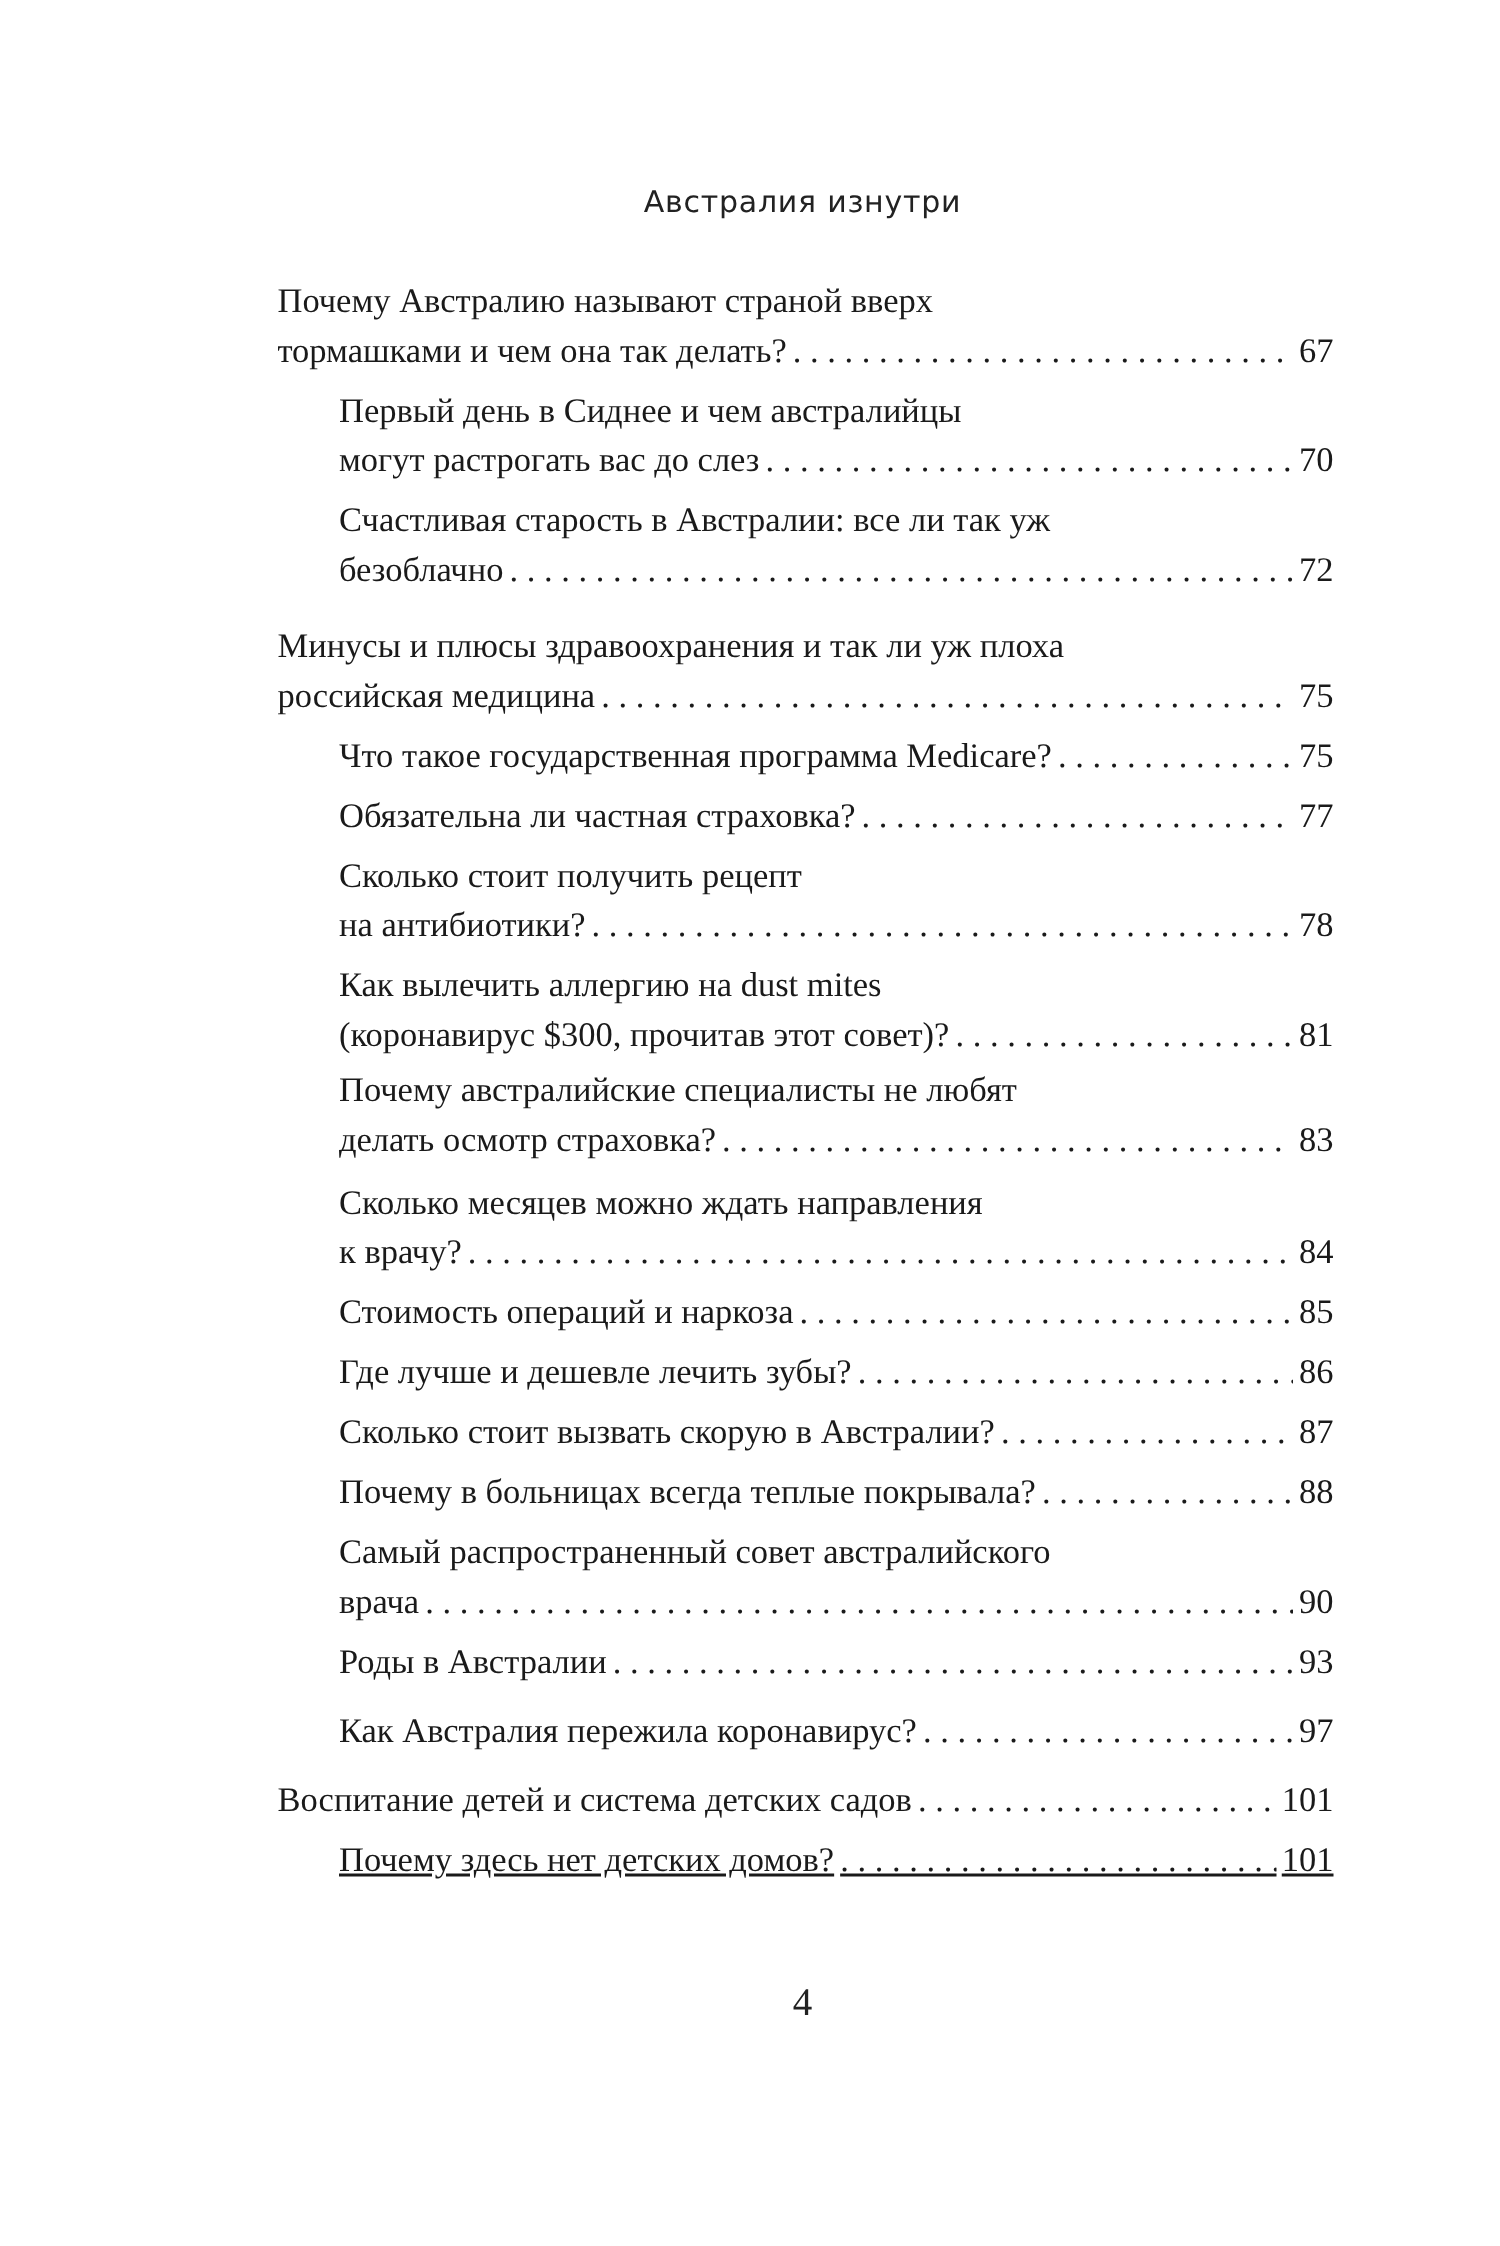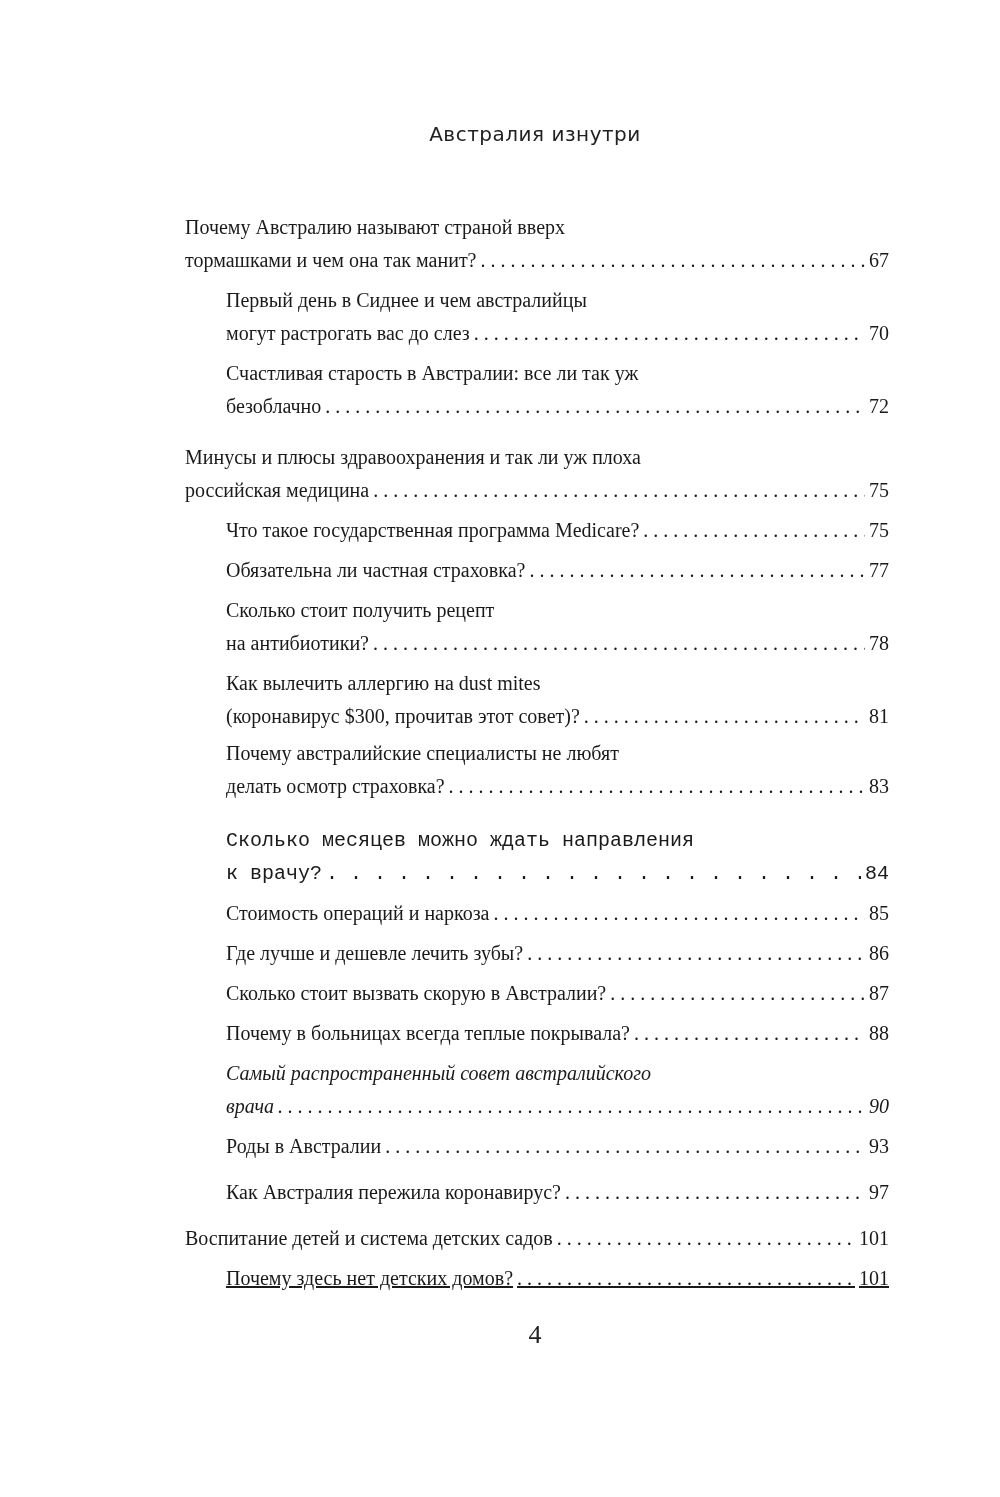--- a/index.html
+++ b/index.html
@@ -1,43 +1,43 @@
 <!DOCTYPE html>
 <html><head>
   <meta charset="utf-8">
   <style>
     html, body { margin: 0; padding: 0; background: #ffffff; }
     body { width: 1000px; height: 1497px; position: relative; overflow: hidden; color: #1a1a1a; }
     .running-head {
       position: absolute; top: 122px; left: 0; width: 1070px; text-align: center;
       font-family: "DejaVu Sans", sans-serif; font-size: 20px; letter-spacing: 0.5px; color: #222;
     }
-    .toc { position: absolute; left: 185px; top: 211px; width: 704px;
-      font-family: "Liberation Serif", serif; font-size: 20px; color: #1a1a1a; }
+    .toc { position: absolute; left: 185px; top: 184px; width: 704px;
+      font-family: "Liberation Serif", serif; font-size: 23px; color: #1a1a1a; }
     .entry { position: relative; }
     .entry.sub { margin-left: 41px; }
     .line { display: block; line-height: 33px; height: 33px; white-space: nowrap; }
     .last { display: flex; align-items: baseline; }
     .last .txt { white-space: nowrap; }
     .dots { flex: 1; overflow: hidden; white-space: nowrap; margin: 0 4px; letter-spacing: 5px; }
     .dots::before { content: ". . . . . . . . . . . . . . . . . . . . . . . . . . . . . . . . . . . . . . . . . . . . . . . . . . . . . . . . . . . . . . . . . . . . . . . . . . . . ."; letter-spacing: 0; }
     .page { white-space: nowrap; text-align: right; }
     .page-number { position: absolute; top: 1320px; left: 0; width: 1070px; text-align: center;
       font-family: "Liberation Serif", serif; font-size: 26px; color: #222; }
   </style>
 </head>
 <body>
 
 <div class="running-head">Австралия изнутри</div>
 
 <div class="toc" id="toc">
     <div class="entry" style="margin-top: 0px;">
       <span class="line">Почему Австралию называют страной вверх</span>
       <div class="line last">
-        <span class="txt">тормашками и чем она так манит?</span>
+        <span class="txt">тормашками и чем она так делать?</span>
         <span class="dots"></span>
         <span class="page">67</span>
       </div>
     </div>
     <div class="entry sub" style="margin-top: 7px;">
       <span class="line">Первый день в Сиднее и чем австралийцы</span>
       <div class="line last">
         <span class="txt">могут растрогать вас до слез</span>
         <span class="dots"></span>
         <span class="page">70</span>
@@ -90,21 +90,21 @@
       </div>
     </div>
     <div class="entry sub" style="margin-top: 4px;">
       <span class="line">Почему австралийские специалисты не любят</span>
       <div class="line last">
         <span class="txt">делать осмотр страховка?</span>
         <span class="dots"></span>
         <span class="page">83</span>
       </div>
     </div>
-    <div class="entry sub" style="margin-top: 21px; font-family: Liberation Mono, monospace;">
+    <div class="entry sub" style="margin-top: 9px;">
       <span class="line">Сколько месяцев можно ждать направления</span>
       <div class="line last">
         <span class="txt">к врачу?</span>
         <span class="dots"></span>
         <span class="page">84</span>
       </div>
     </div>
     <div class="entry sub" style="margin-top: 7px;">
       <div class="line last">
         <span class="txt">Стоимость операций и наркоза</span>
@@ -126,21 +126,21 @@
         <span class="page">87</span>
       </div>
     </div>
     <div class="entry sub" style="margin-top: 7px;">
       <div class="line last">
         <span class="txt">Почему в больницах всегда теплые покрывала?</span>
         <span class="dots"></span>
         <span class="page">88</span>
       </div>
     </div>
-    <div class="entry sub" style="margin-top: 7px; font-style: italic;">
+    <div class="entry sub" style="margin-top: 7px;">
       <span class="line">Самый распространенный совет австралийского</span>
       <div class="line last">
         <span class="txt">врача</span>
         <span class="dots"></span>
         <span class="page">90</span>
       </div>
     </div>
     <div class="entry sub" style="margin-top: 7px;">
       <div class="line last">
         <span class="txt">Роды в Австралии</span>

